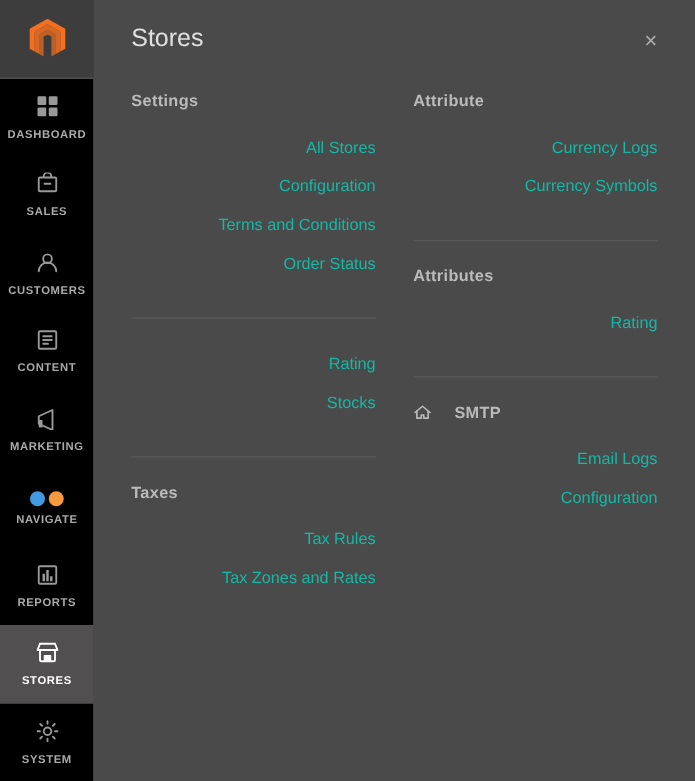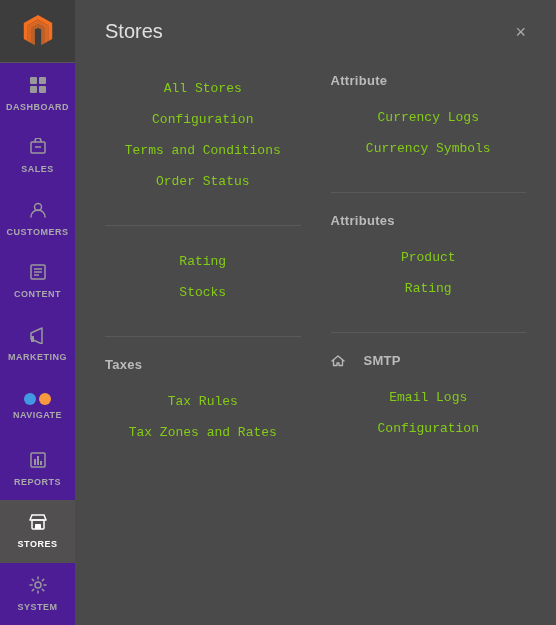--- a/index.html
+++ b/index.html
@@ -8,21 +8,21 @@
       height: 625px;
       font-family: 'Segoe UI', Arial, sans-serif;
       display: flex;
       overflow: hidden;
       background: #f5f5f5;
     }
 
     
     .sidebar {
       width: 75px;
-      background: #4c1d95;
+      background: #000000;
       display: flex;
       flex-direction: column;
       align-items: center;
       padding-top: 0;
       height: 625px;
       flex-shrink: 0;
     }
 
     .sidebar-logo {
       width: 75px;
@@ -115,30 +115,29 @@
     }
 
     .section-heading.smtp-heading {
       display: flex;
       align-items: center;
       gap: 19px;
     }
 
     .menu-link {
       display: block;
-      color: #84cc16;
+      color: #14b8a6;
       font-size: 13px;
       padding: 8px 0;
       cursor: pointer;
       text-decoration: none;
       border: none;
       background: none;
-      text-align: center;
+      text-align: right;
       width: 100%;
-      font-family: Liberation Mono, monospace;
     }
 
     .section-block {
       margin-bottom: 28px;
     }
 
     
     .magento-logo {
       width: 32px;
       height: 32px;
@@ -286,20 +285,21 @@
   <div class="panel-header">
     <h1 class="panel-title">Stores</h1>
     <button class="close-btn">×</button>
   </div>
 
   <div class="columns-wrapper">
 
     <div class="col-left">
 
       <div class="section-block">
+        <div class="section-heading">Settings</div>
         <a class="menu-link">All Stores</a>
         <a class="menu-link">Configuration</a>
         <a class="menu-link">Terms and Conditions</a>
         <a class="menu-link">Order Status</a>
       </div>
 
       <div class="divider-line"></div>
 
       <div class="section-block">
         <a class="menu-link">Rating</a>
@@ -320,21 +320,20 @@
       <div class="section-block">
         <div class="section-heading">Attribute</div>
         <a class="menu-link">Currency Logs</a>
         <a class="menu-link">Currency Symbols</a>
       </div>
 
       <div class="divider-line"></div>
 
       <div class="section-block">
         <div class="section-heading">Attributes</div>
-        <a class="menu-link">Product</a>
         <a class="menu-link">Rating</a>
       </div>
 
       <div class="divider-line"></div>
 
       <div class="section-block">
         <div class="section-heading smtp-heading">
           <svg width="14" height="14" viewBox="0 0 14 14" fill="none">
             <path d="M1 7L7 2l6 5" stroke="#bbb" stroke-width="1.3" stroke-linecap="round" stroke-linejoin="round"></path>
             <path d="M2.5 6v5.5h3.5V9h2v2.5h3.5V6" stroke="#bbb" stroke-width="1.3" stroke-linecap="round" stroke-linejoin="round"></path>

